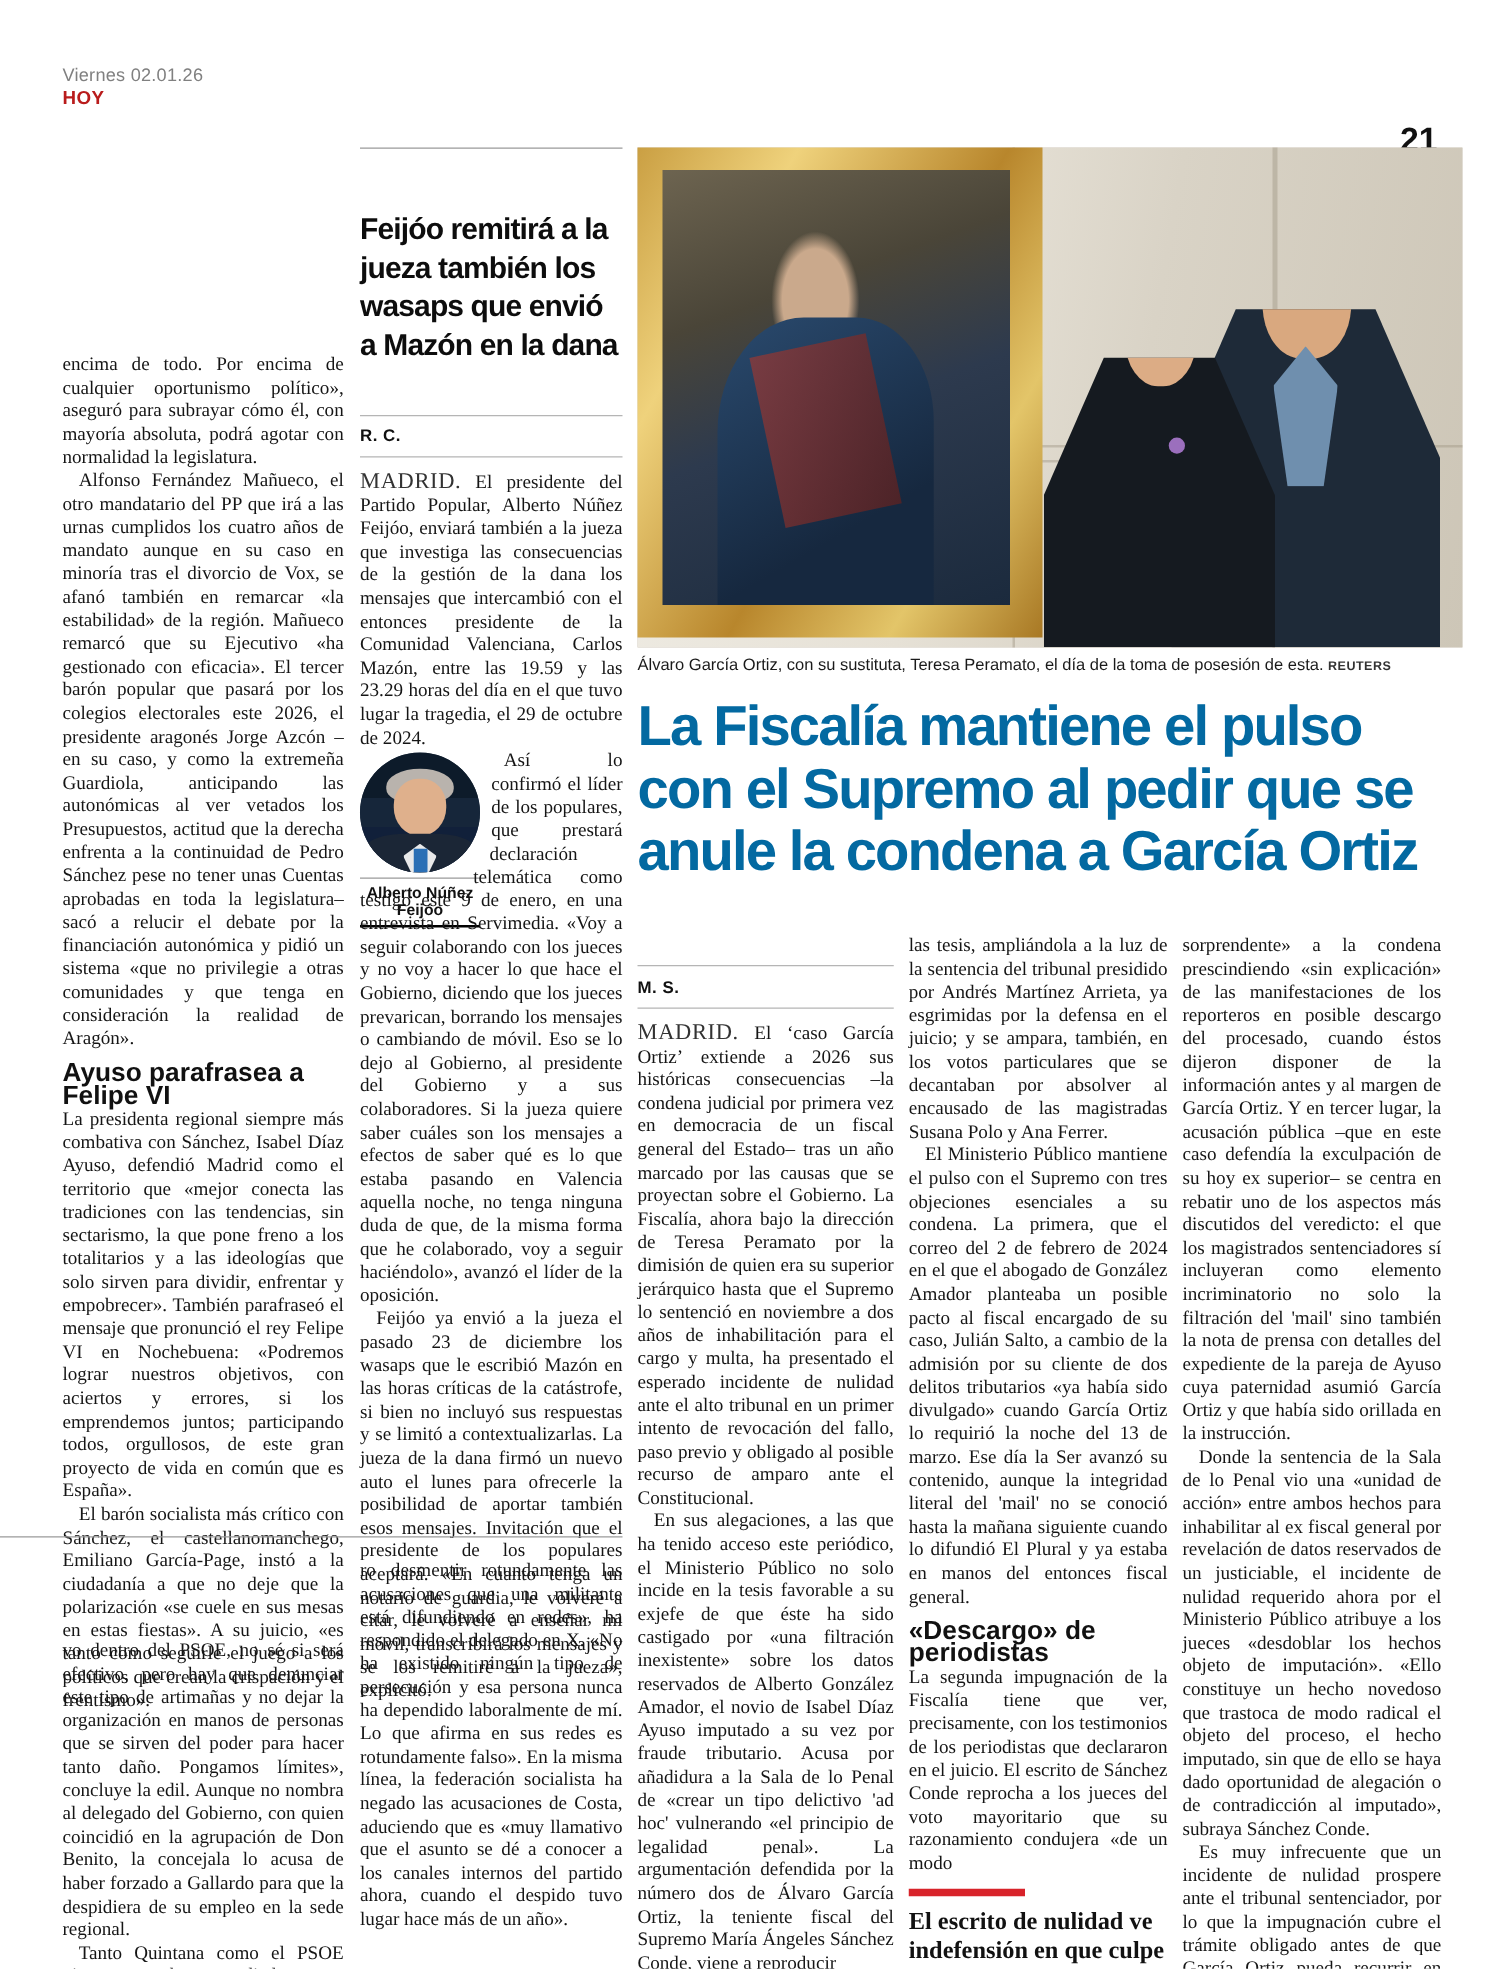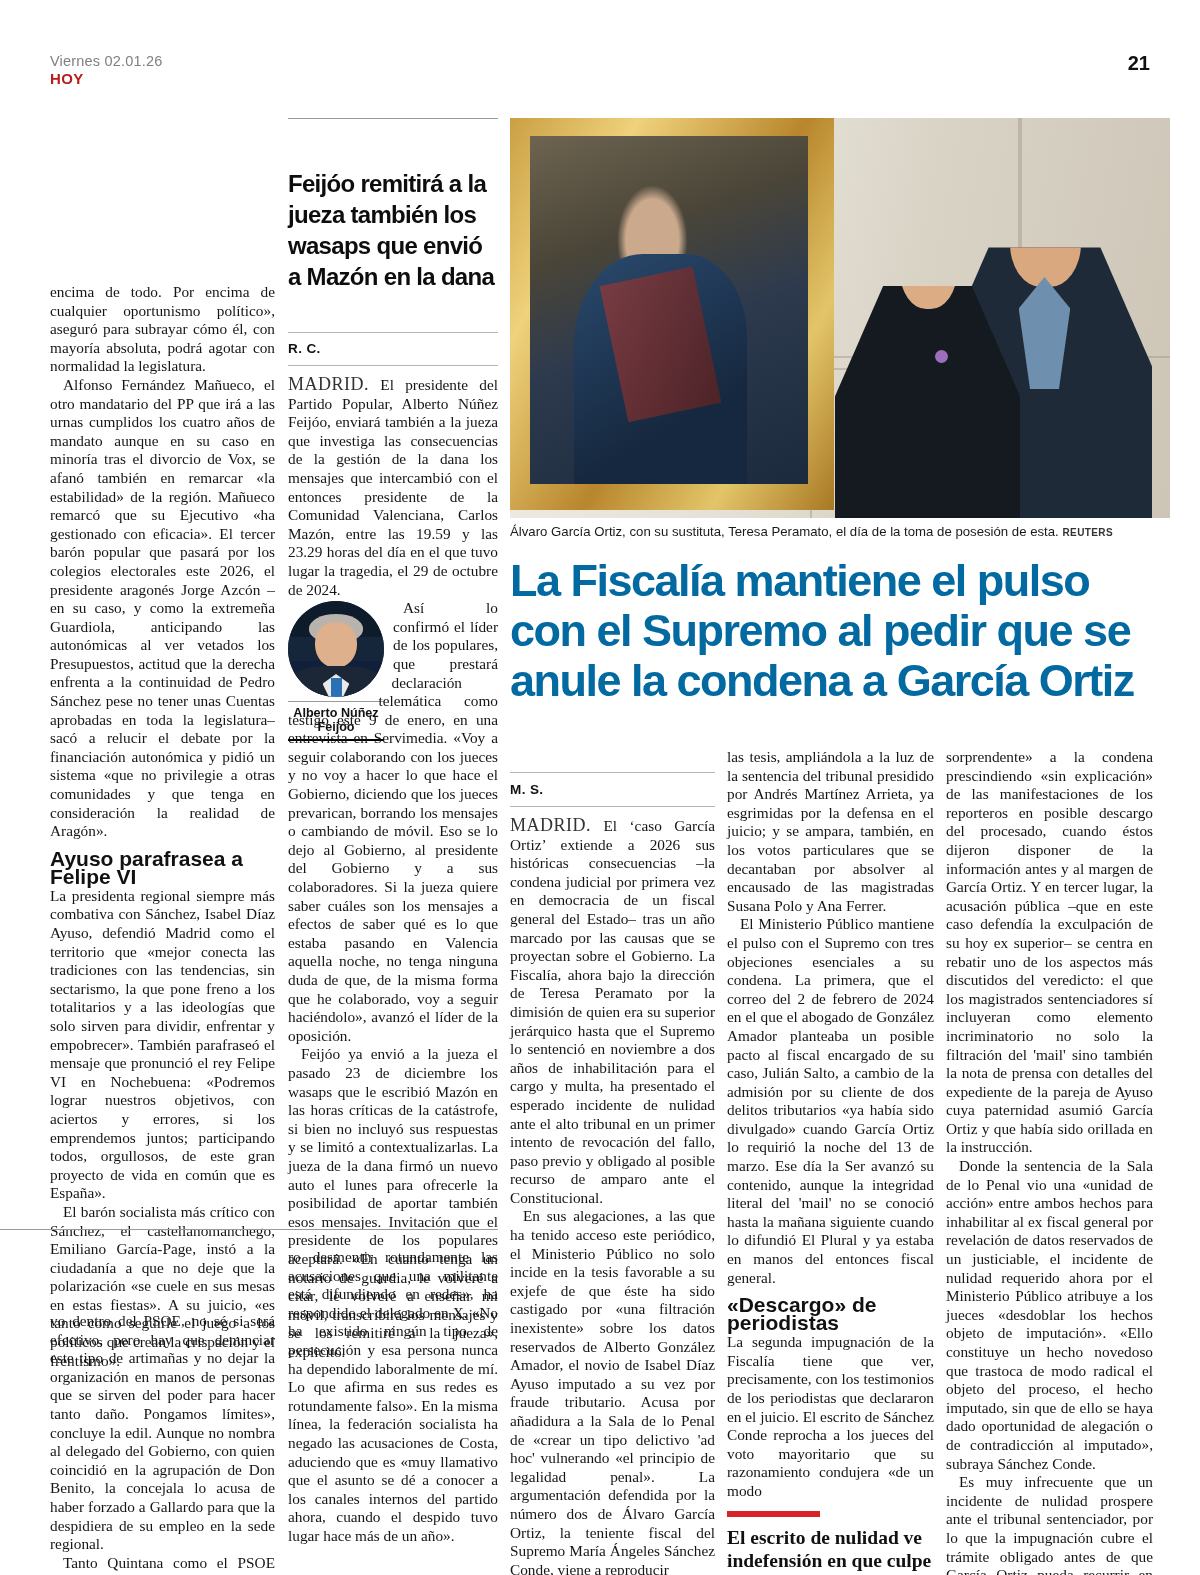--- a/index.html
+++ b/index.html
@@ -12,21 +12,21 @@
   .page { position: relative; width: 1200px; height: 1575px; padding: 4px; }
 
   
   .masthead {
     position: absolute; left: 50px; top: 52px; width: 1100px;
     display: flex; align-items: flex-start; justify-content: space-between;
   }
   .masthead-left { font-family: "Liberation Sans", sans-serif; line-height: 1.25; }
   .mh-date { font-size: 14.5px; color: #808080; letter-spacing: .2px; }
   .mh-brand { font-size: 15px; font-weight: bold; color: #b91c1c; letter-spacing: .4px; }
-  .mh-page { font-family: "Liberation Sans", sans-serif; font-size: 20px; font-weight: bold; color: #111; }
+  .mh-page { font-family: "Liberation Sans", sans-serif; font-size: 27px; font-weight: bold; color: #111; margin-top: 45px; }
 
   
   .col { position: absolute; }
   .body-text {
     font-family: "Liberation Serif", serif;
     font-size: 15.3px;
     line-height: 18.6px;
     text-align: justify;
     hyphens: auto;
     -webkit-hyphens: auto;

